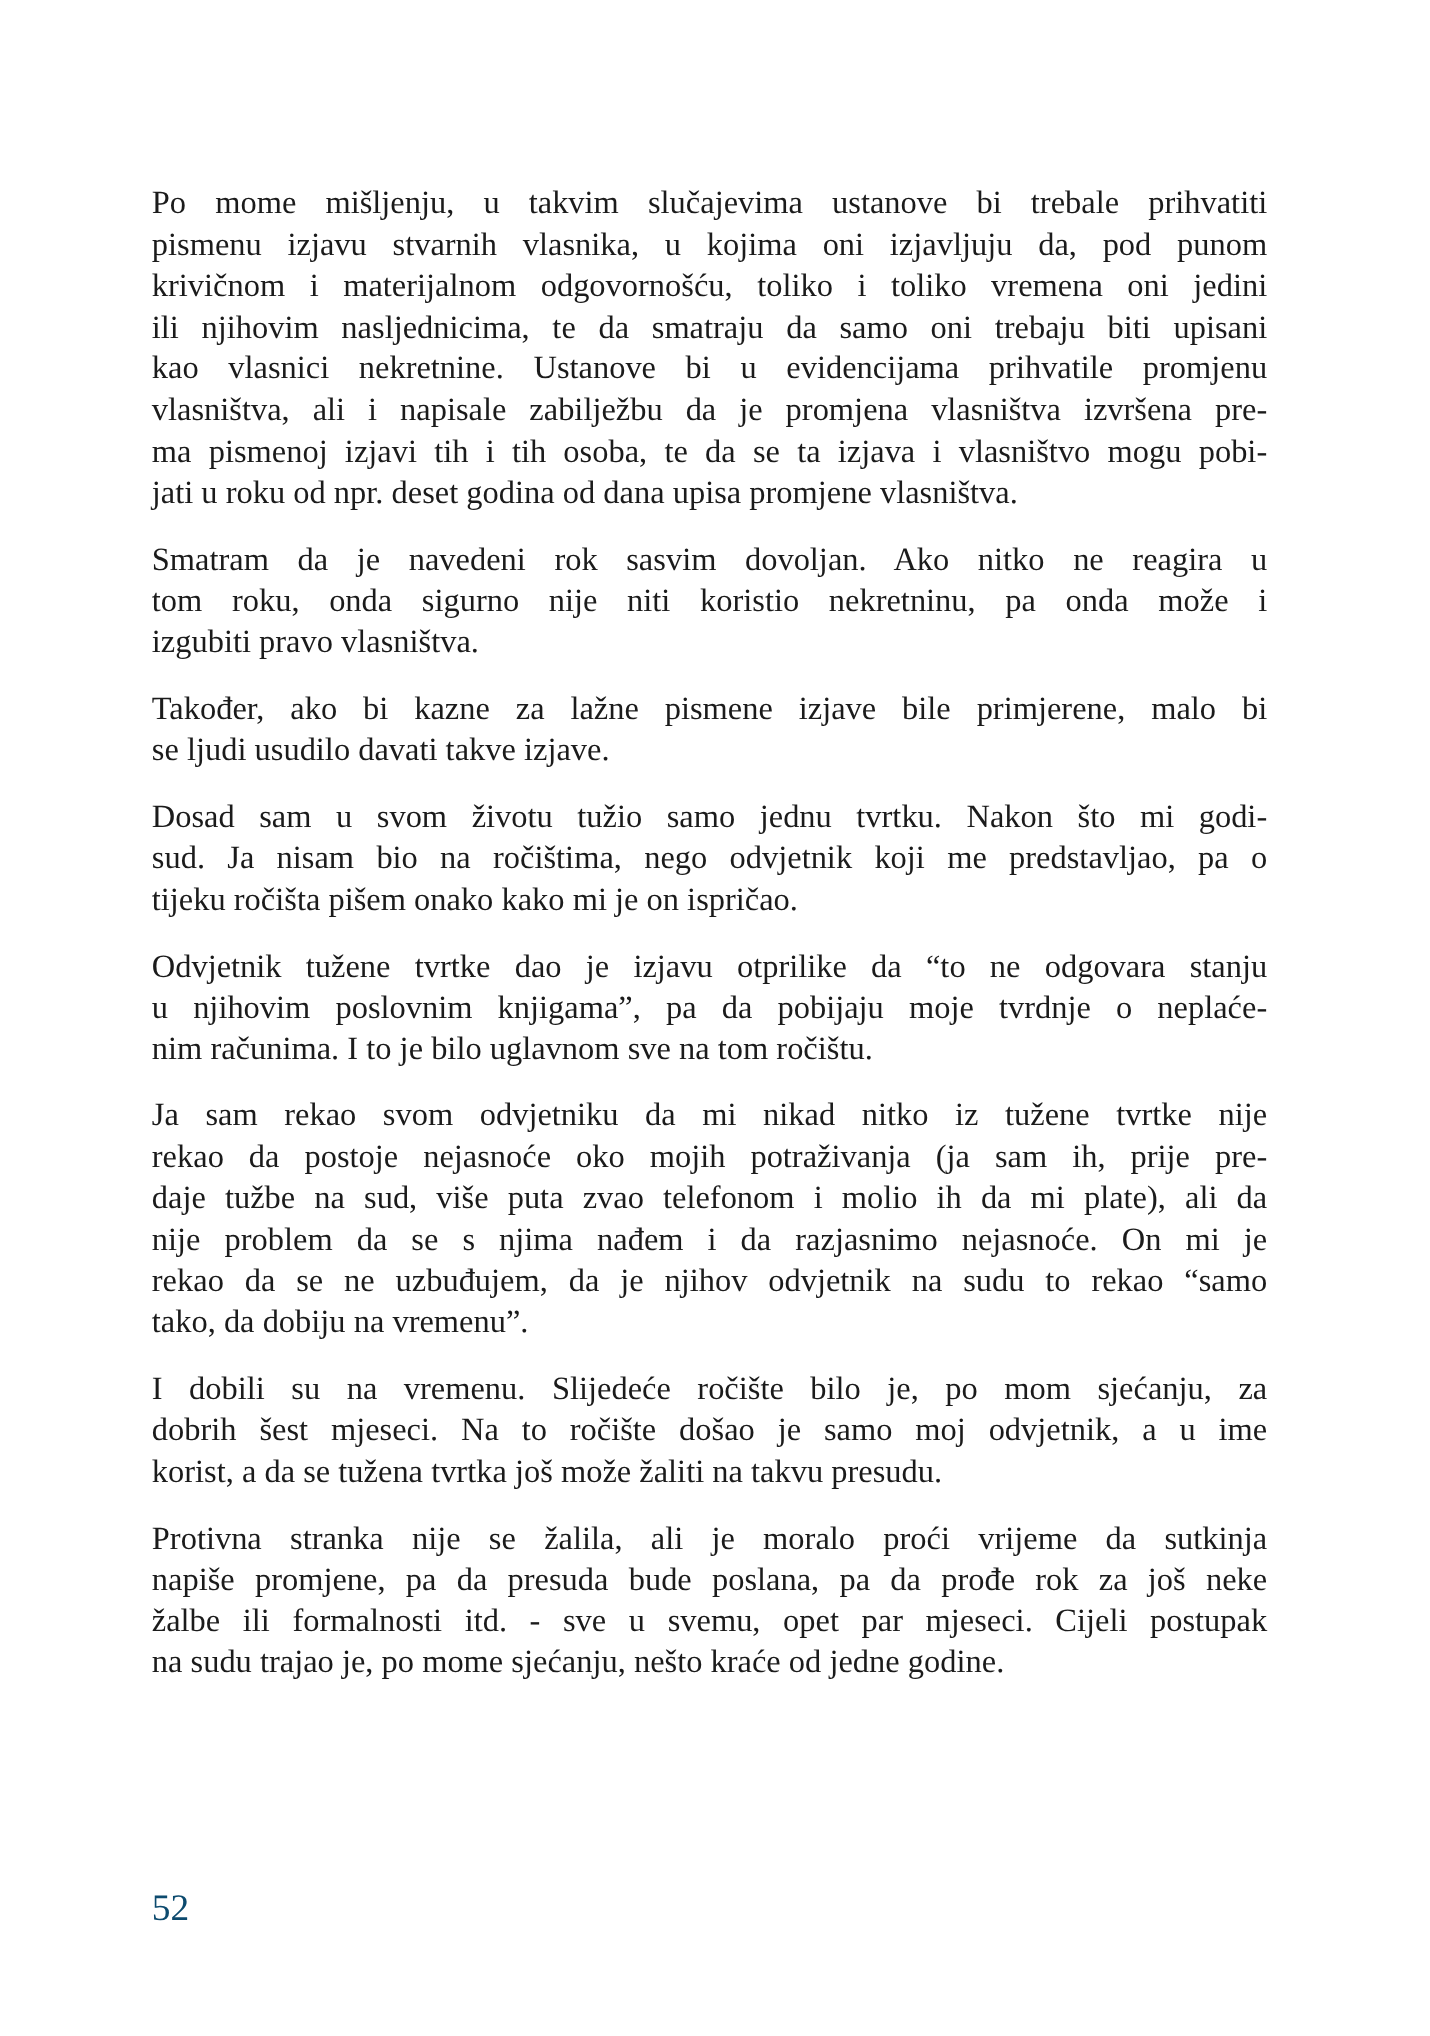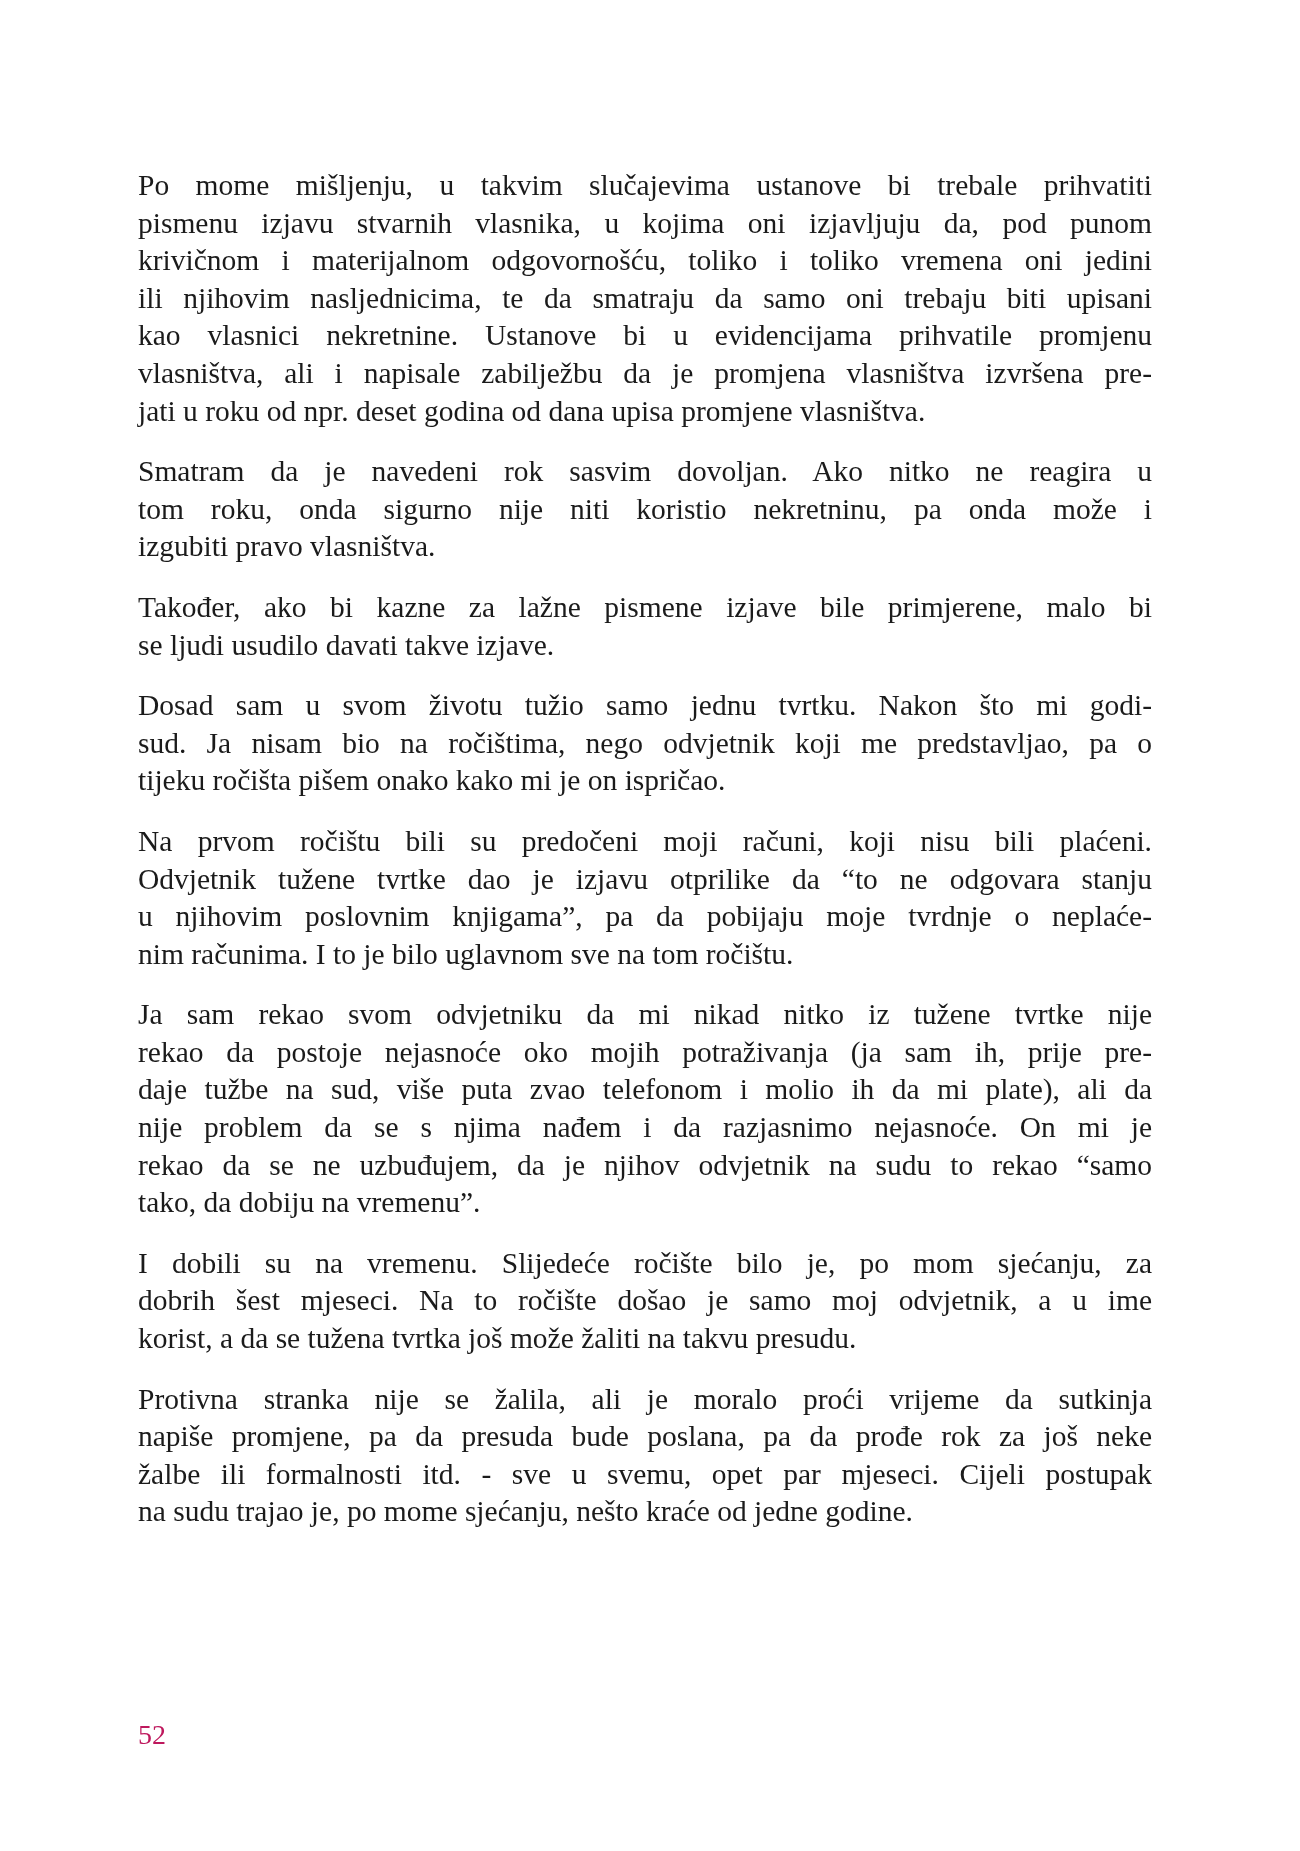--- a/index.html
+++ b/index.html
@@ -32,55 +32,55 @@
     text-align-last: justify;
     white-space: normal;
   }
   .line.last {
     text-align-last: left;
   }
   .page-number {
     position: absolute;
     left: 138px;
     top: 1716px;
-    font-size: 28px;
+    font-size: 34px;
     line-height: 38px;
-    color: #be185d;
+    color: #0c4a6e;
   }
 </style>
 </head>
 <body>
 
 <div class="book-page">
   <div class="text-block" id="body-text">
       <div class="paragraph">
         <div class="line">Po mome mišljenju, u takvim slučajevima ustanove bi trebale prihvatiti</div>
         <div class="line">pismenu izjavu stvarnih vlasnika, u kojima oni izjavljuju da, pod punom</div>
         <div class="line">krivičnom i materijalnom odgovornošću, toliko i toliko vremena oni jedini</div>
         <div class="line">ili njihovim nasljednicima, te da smatraju da samo oni trebaju biti upisani</div>
         <div class="line">kao vlasnici nekretnine. Ustanove bi u evidencijama prihvatile promjenu</div>
         <div class="line">vlasništva, ali i napisale zabilježbu da je promjena vlasništva izvršena pre-</div>
+        <div class="line">ma pismenoj izjavi tih i tih osoba, te da se ta izjava i vlasništvo mogu pobi-</div>
         <div class="line last">jati u roku od npr. deset godina od dana upisa promjene vlasništva.</div>
       </div>
       <div class="paragraph">
         <div class="line">Smatram da je navedeni rok sasvim dovoljan. Ako nitko ne reagira u</div>
         <div class="line">tom roku, onda sigurno nije niti koristio nekretninu, pa onda može i</div>
         <div class="line last">izgubiti pravo vlasništva.</div>
       </div>
       <div class="paragraph">
         <div class="line">Također, ako bi kazne za lažne pismene izjave bile primjerene, malo bi</div>
         <div class="line last">se ljudi usudilo davati takve izjave.</div>
       </div>
       <div class="paragraph">
         <div class="line">Dosad sam u svom životu tužio samo jednu tvrtku. Nakon što mi godi-</div>
         <div class="line">sud. Ja nisam bio na ročištima, nego odvjetnik koji me predstavljao, pa o</div>
         <div class="line last">tijeku ročišta pišem onako kako mi je on ispričao.</div>
       </div>
       <div class="paragraph">
-        <div class="line">Na prvom ročištu bili su predočeni moji računi, koji nisu bili plaćeni.</div>
         <div class="line">Odvjetnik tužene tvrtke dao je izjavu otprilike da “to ne odgovara stanju</div>
         <div class="line">u njihovim poslovnim knjigama”, pa da pobijaju moje tvrdnje o neplaće-</div>
         <div class="line last">nim računima. I to je bilo uglavnom sve na tom ročištu.</div>
       </div>
       <div class="paragraph">
         <div class="line">Ja sam rekao svom odvjetniku da mi nikad nitko iz tužene tvrtke nije</div>
         <div class="line">rekao da postoje nejasnoće oko mojih potraživanja (ja sam ih, prije pre-</div>
         <div class="line">daje tužbe na sud, više puta zvao telefonom i molio ih da mi plate), ali da</div>
         <div class="line">nije problem da se s njima nađem i da razjasnimo nejasnoće. On mi je</div>
         <div class="line">rekao da se ne uzbuđujem, da je njihov odvjetnik na sudu to rekao “samo</div>

